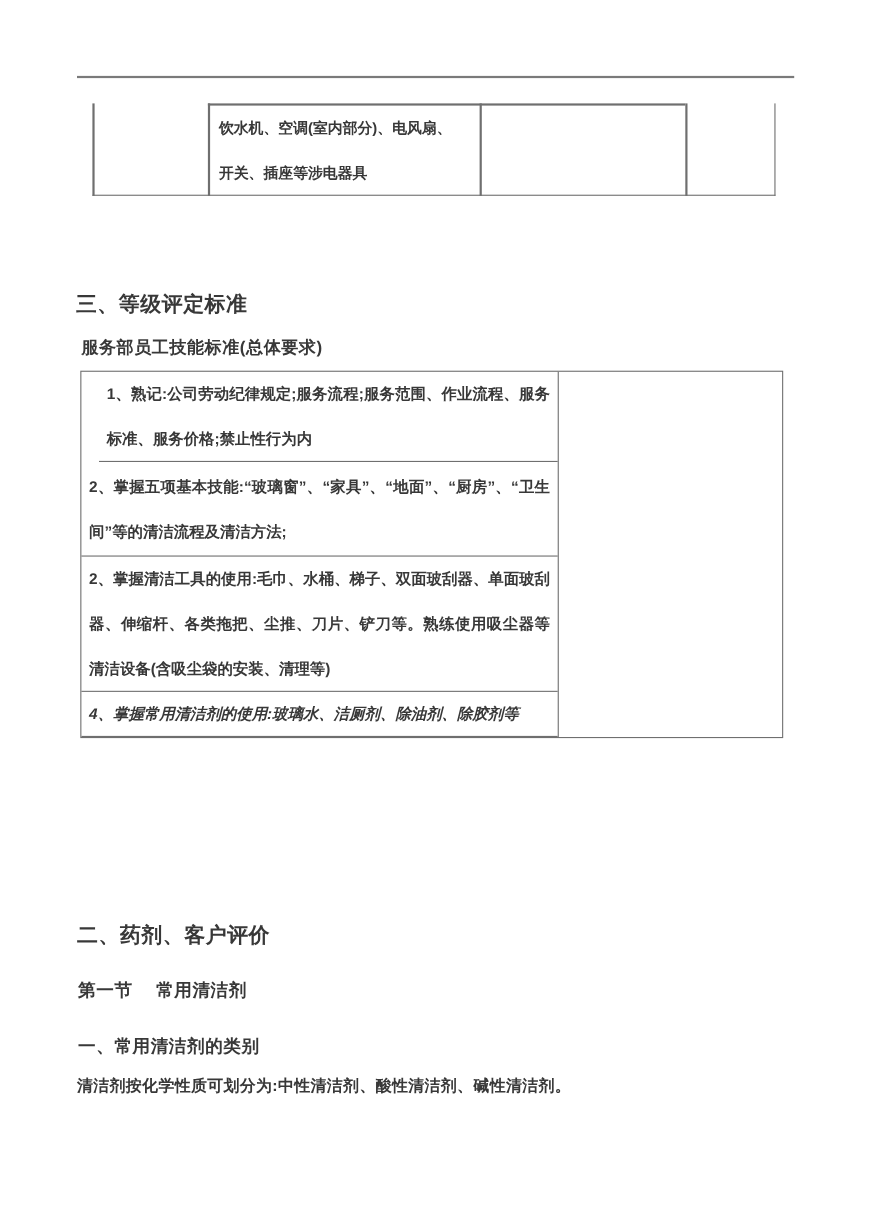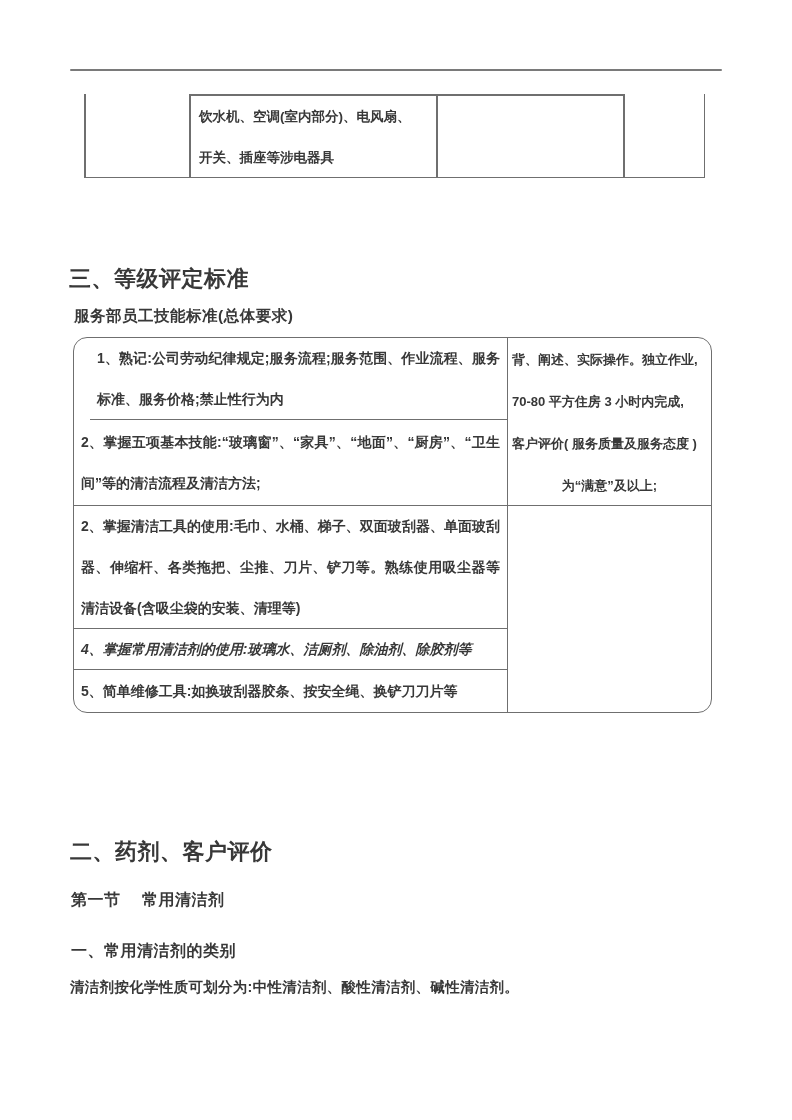--- a/index.html
+++ b/index.html
@@ -1,30 +1,30 @@
 <!DOCTYPE html>
 <html><head>
 <meta charset="utf-8">
 <style>
   html,body{margin:0;padding:0;}
   body{
     width:792px;height:1120px;background:#ffffff;position:relative;
     font-family:"Liberation Sans","DejaVu Sans",sans-serif;
     font-weight:700;color:#383838;overflow:hidden;
   }
-  .abs{position:absolute;border-radius:14px;}
+  .abs{position:absolute;}
   .bline{background:#6f6f6f;position:absolute;}
   
   .page-rule{left:70px;top:69px;width:652px;height:2px;background:#7a7a7a;}
   
   .cont-table{left:84px;top:94px;width:621px;height:84px;}
   .cont-cell-text{left:115px;top:2px;width:237px;font-size:13.5px;}
   .cont-line{line-height:41px;white-space:nowrap;}
   
-  .h-big{font-size:22px;letter-spacing:0.5px;white-space:nowrap;}
+  .h-big{font-size:19px;letter-spacing:0.5px;white-space:nowrap;}
   .h-mid{font-size:16px;letter-spacing:0.5px;white-space:nowrap;}
   .h-sub{font-size:15.5px;letter-spacing:0.5px;white-space:nowrap;}
   .body-text{font-size:14.5px;letter-spacing:0.3px;white-space:nowrap;}
   
   .mtable{left:73px;top:337px;width:639px;border:1.5px solid #6f6f6f;box-sizing:border-box;background:#fff;}
   .mhead{display:flex;height:43px;border-bottom:1.5px solid #6f6f6f;box-sizing:border-box;}
   .mhead .hc1{width:433px;text-align:center;line-height:41px;font-size:14.5px;}
   .mhead .hc2{flex:1;border-left:1.5px solid #6f6f6f;text-align:center;line-height:41px;font-size:14.5px;box-sizing:border-box;}
   .mbody{display:flex;align-items:stretch;}
   .lcol{width:433px;}
@@ -72,31 +72,22 @@
         </div>
       <div class="mrow r2">
           <div class="txt">2、掌握五项基本技能:“玻璃窗”、“家具”、“地面”、“厨房”、“卫生间”等的清洁流程及清洁方法;</div>
         </div>
       <div class="mrow r3">
           <div class="txt">2、掌握清洁工具的使用:毛巾、水桶、梯子、双面玻刮器、单面玻刮器、伸缩杆、各类拖把、尘推、刀片、铲刀等。熟练使用吸尘器等清洁设备(含吸尘袋的安装、清理等)</div>
         </div>
       <div class="mrow r4">
           <div class="txt">4、掌握常用清洁剂的使用:玻璃水、洁厕剂、除油剂、除胶剂等</div>
         </div>
-      <div class="mrow r5 last">
-          <div class="txt">5、简单维修工具:如换玻刮器胶条、按安全绳、换铲刀刀片等</div>
-        </div>
     </div>
     <div class="rcol">
-      <div class="assess-cell">
-        <div class="assess-line">背、阐述、实际操作。独立作业,</div>
-        <div class="assess-line">70-80 平方住房 3 小时内完成,</div>
-        <div class="assess-line">客户评价( 服务质量及服务态度 )</div>
-        <div class="assess-line center">为“满意”及以上;</div>
-      </div>
       <div class="empty-cell"></div>
     </div>
   </div>
 </div>
 
 <div class="abs h-big" style="left:70px;top:837px;">二、药剂、客户评价</div>
 <div class="abs h-mid" style="left:71px;top:890px;">第一节　 常用清洁剂</div>
 <div class="abs h-mid" style="left:71px;top:941px;">一、常用清洁剂的类别</div>
 <div class="abs body-text" style="left:70px;top:978px;">清洁剂按化学性质可划分为:中性清洁剂、酸性清洁剂、碱性清洁剂。</div>
 

